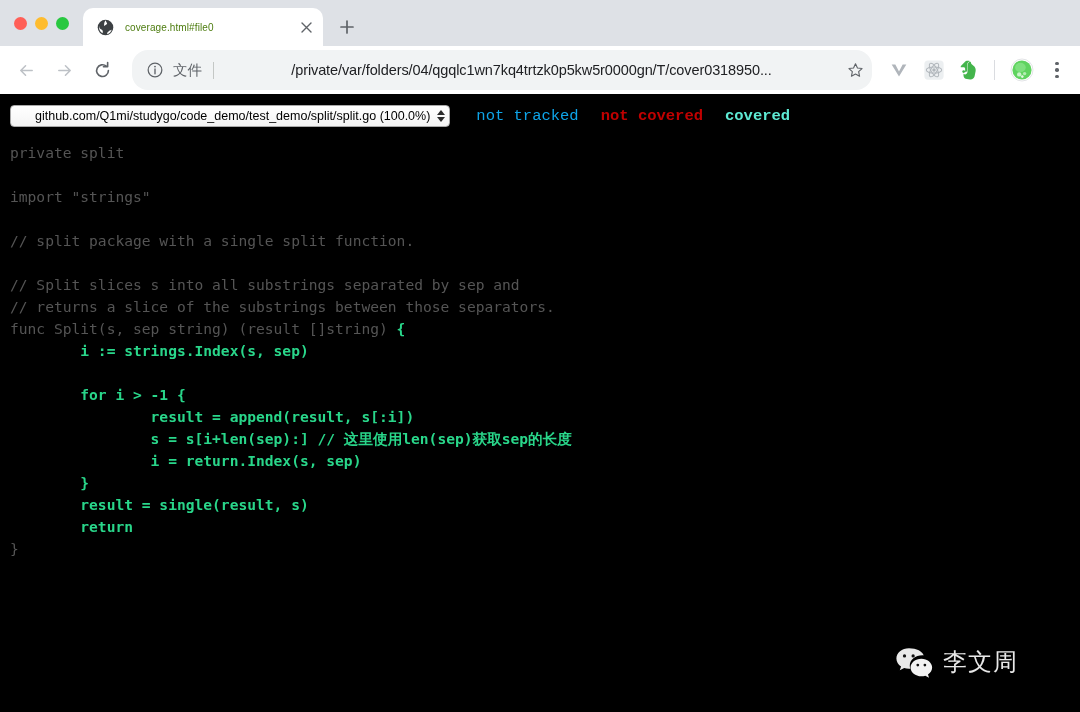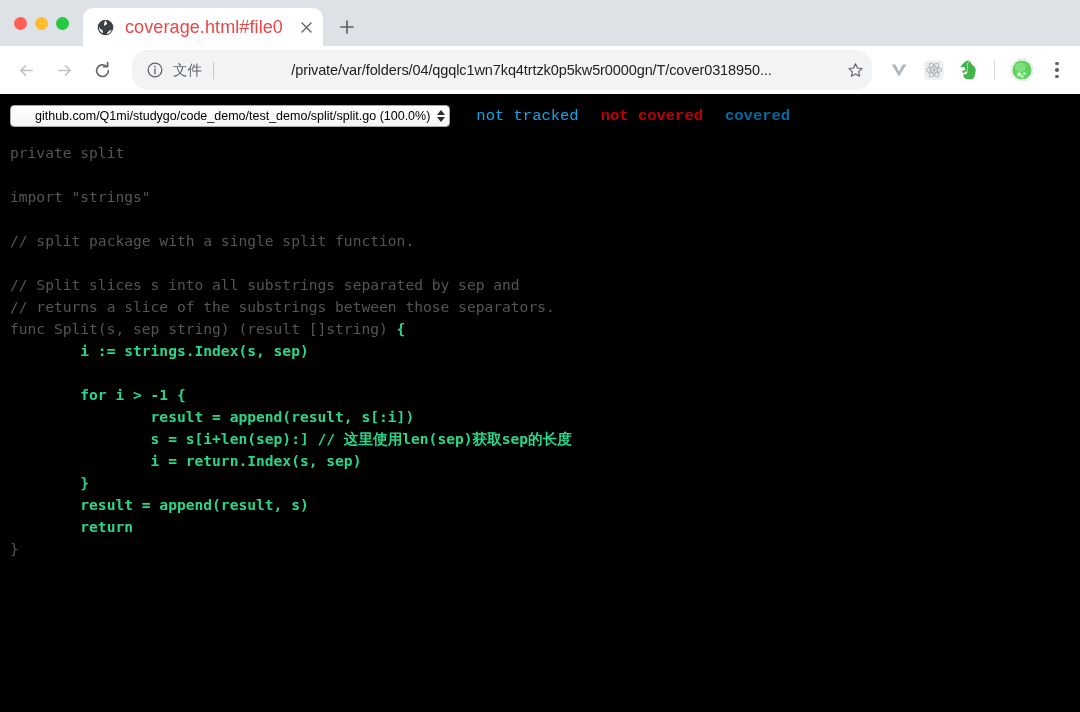--- a/index.html
+++ b/index.html
@@ -67,22 +67,22 @@
   }
   .tab-favicon {
     width: 17px;
     height: 17px;
     flex: 0 0 17px;
     margin-right: 11px;
     display: block;
   }
   .tab-title {
     flex: 1 1 auto;
-    font-size: 18px;
-    color: #ef4444;
+    font-size: 10px;
+    color: #4d7c0f;
     white-space: nowrap;
     overflow: hidden;
     text-overflow: ellipsis;
     letter-spacing: 0.1px;
   }
   .tab-close {
     width: 22px;
     height: 22px;
     flex: 0 0 22px;
     border-radius: 50%;
@@ -258,21 +258,21 @@
   .legend {
     display: flex;
     align-items: center;
     gap: 22px;
     margin-left: 26px;
     font-family: "Liberation Mono", "DejaVu Sans Mono", monospace;
     font-size: 15.5px;
   }
   .legend .lg-nottracked { color: #0ea5e9; }
   .legend .lg-notcovered { color: #c00000; font-weight: bold; }
-  .legend .lg-covered    { color: #0369a1; font-weight: bold; }
+  .legend .lg-covered    { color: #5eead4; font-weight: bold; }
 
   .code {
     font-family: "DejaVu Sans Mono", "Liberation Mono", monospace;
     font-size: 14.6px;
     line-height: 22px;
     color: #555555;
     padding: 4px 0 0 10px;
     white-space: pre;
     margin: 0;
     letter-spacing: 0px;
@@ -436,19 +436,30 @@
 <span class="cov0">// Split slices s into all substrings separated by sep and</span>
 <span class="cov0">// returns a slice of the substrings between those separators.</span>
 <span class="cov0">func Split(s, sep string) (result []string) </span><span class="cov8">{</span>
 <span class="cov8">        i := strings.Index(s, sep)</span>
 <span class="cov8"></span>
 <span class="cov8">        for i &gt; -1 {</span>
 <span class="cov8">                result = append(result, s[:i])</span>
 <span class="cov8">                s = s[i+len(sep):] // 这里使用len(sep)获取sep的长度</span>
 <span class="cov8">                i = return.Index(s, sep)</span>
 <span class="cov8">        }</span>
-<span class="cov8">        result = append(result, s)</span>
+<span class="cov8">        result = single(result, s)</span>
 <span class="cov8">        return</span>
 <span class="cov0">}</span></pre>
 
+    <div class="watermark">
+      <svg class="wm-icon" viewBox="0 0 44 36">
+        <path d="M16.2 2.0 C8.0 2.0 1.6 7.4 1.6 14.0 c0 3.8 2.1 7.1 5.4 9.3 l-1.4 4.3 5.0-2.6 c1.7.5 3.6.8 5.6.8 .5 0 1.0 0 1.5-.1 -.4-1.1-.6-2.2-.6-3.4 0-6.6 6.5-12.0 14.6-12.0 .5 0 1.0 0 1.5.1 C32.1 5.7 24.9 2.0 16.2 2.0 z" fill="#e9e9e9"></path>
+        <circle cx="11.0" cy="11.0" r="1.9" fill="#111111"></circle>
+        <circle cx="21.0" cy="11.0" r="1.9" fill="#111111"></circle>
+        <path d="M43.0 24.4 c0-5.6-5.6-10.2-12.5-10.2 -6.9 0-12.5 4.6-12.5 10.2 0 5.6 5.6 10.2 12.5 10.2 1.6 0 3.2-.3 4.6-.7 l4.3 2.2 -1.2-3.6 c2.9-1.9 4.8-4.8 4.8-8.1 z" fill="#f2f2f2"></path>
+        <circle cx="26.4" cy="21.6" r="1.6" fill="#111111"></circle>
+        <circle cx="34.6" cy="21.6" r="1.6" fill="#111111"></circle>
+      </svg>
+      <span class="wm-text">李文周</span>
+    </div>
 
   </div>
 </div>
 
 </body></html>

